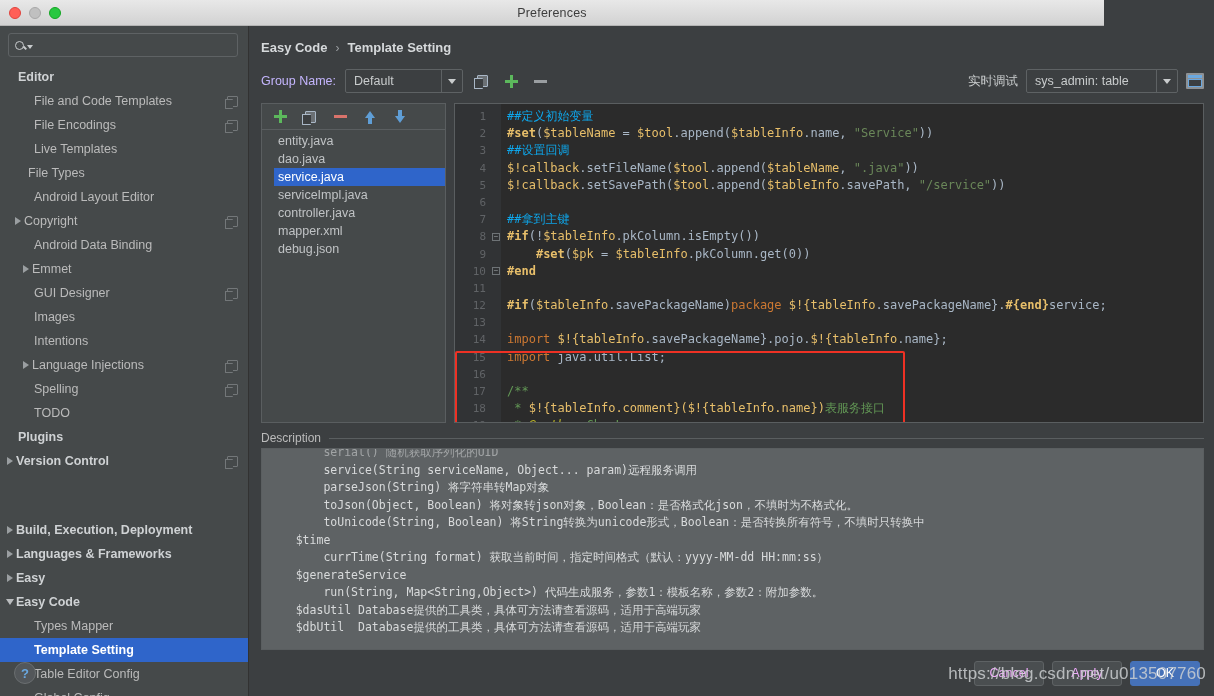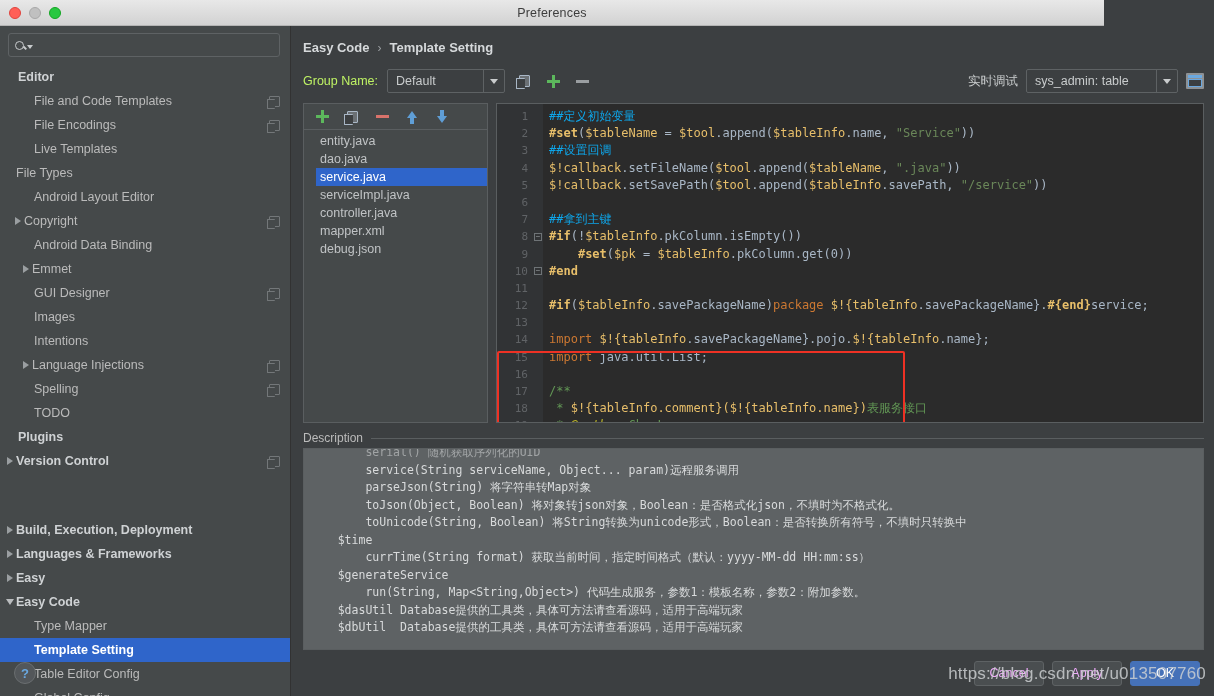--- a/index.html
+++ b/index.html
@@ -28,21 +28,21 @@
     position: absolute; left: 0; right: 0; text-align: center;
     font-size: 12.5px; color: #3d3d3d; font-weight: normal;
     letter-spacing: .2px;
   }
 
   
   .body-wrap { display: flex; height: 670px; width: 1214px; }
 
   
   .sidebar {
-    width: 291px; background: #45494a;
+    width: 249px; background: #45494a;
     border-right: 1px solid #323232;
     display: flex; flex-direction: column;
     position: relative;
   }
   .search-box {
     margin: 7px 10px 5px 8px; height: 24px;
     background: #45494a; border: 1px solid #5e6264;
     border-radius: 3px; display: flex; align-items: center;
     padding: 0 6px;
   }
@@ -95,21 +95,21 @@
   .breadcrumb {
     padding: 14px 0 0 12px; font-size: 13px; font-weight: bold;
     color: #d6d9db; display: flex; align-items: center; gap: 8px;
   }
   .breadcrumb .sep { color: #9a9ea1; font-weight: normal; font-size: 12px; }
 
   .grouprow {
     display: flex; align-items: center; gap: 9px;
     padding: 14px 10px 0 12px;
   }
-  .grouprow .label { font-size: 12.5px; color: #bef264; }
+  .grouprow .label { font-size: 12.5px; color: #c4b5fd; }
   .combo {
     height: 24px; min-width: 118px; background: #3c3f41;
     border: 1px solid #5e6264; border-radius: 2px;
     display: flex; align-items: center; color: #c9cccd; font-size: 12.5px;
   }
   .combo .val { padding: 0 8px; flex: 1; white-space: nowrap; }
   .combo .btn {
     width: 21px; align-self: stretch; border-left: 1px solid #5e6264;
     display: flex; align-items: center; justify-content: center;
   }
@@ -258,21 +258,21 @@
         </div>
         <div class="tree-row" style="padding-left: 34px;">
           <span class="arrow" style="flex-basis: 0px; width: 0px;"></span>
           <span class="lbl">File Encodings</span>
           <span class="copy-badge"></span>
         </div>
         <div class="tree-row" style="padding-left: 34px;">
           <span class="arrow" style="flex-basis: 0px; width: 0px;"></span>
           <span class="lbl">Live Templates</span>
         </div>
-        <div class="tree-row" style="padding-left: 16px;">
+        <div class="tree-row" style="padding-left: 28px;">
           <span class="arrow" style="flex-basis: 0px; width: 0px;"></span>
           <span class="lbl">File Types</span>
         </div>
         <div class="tree-row" style="padding-left: 34px;">
           <span class="arrow" style="flex-basis: 0px; width: 0px;"></span>
           <span class="lbl">Android Layout Editor</span>
         </div>
         <div class="tree-row" style="padding-left: 12px;">
           <span class="arrow">
             <span class="tri-r"></span>
@@ -349,21 +349,21 @@
           <span class="lbl">Easy</span>
         </div>
         <div class="tree-row bold" style="padding-left: 4px;">
           <span class="arrow">
             <span class="tri-d"></span>
           </span>
           <span class="lbl">Easy Code</span>
         </div>
         <div class="tree-row" style="padding-left: 34px;">
           <span class="arrow" style="flex-basis: 0px; width: 0px;"></span>
-          <span class="lbl">Type Mapper</span>
+          <span class="lbl">Types Mapper</span>
         </div>
         <div class="tree-row selected" style="padding-left: 34px;">
           <span class="arrow" style="flex-basis: 0px; width: 0px;"></span>
           <span class="lbl">Template Setting</span>
         </div>
         <div class="tree-row" style="padding-left: 34px;">
           <span class="arrow" style="flex-basis: 0px; width: 0px;"></span>
           <span class="lbl">Table Editor Config</span>
         </div>
         <div class="tree-row" style="padding-left: 34px;">

